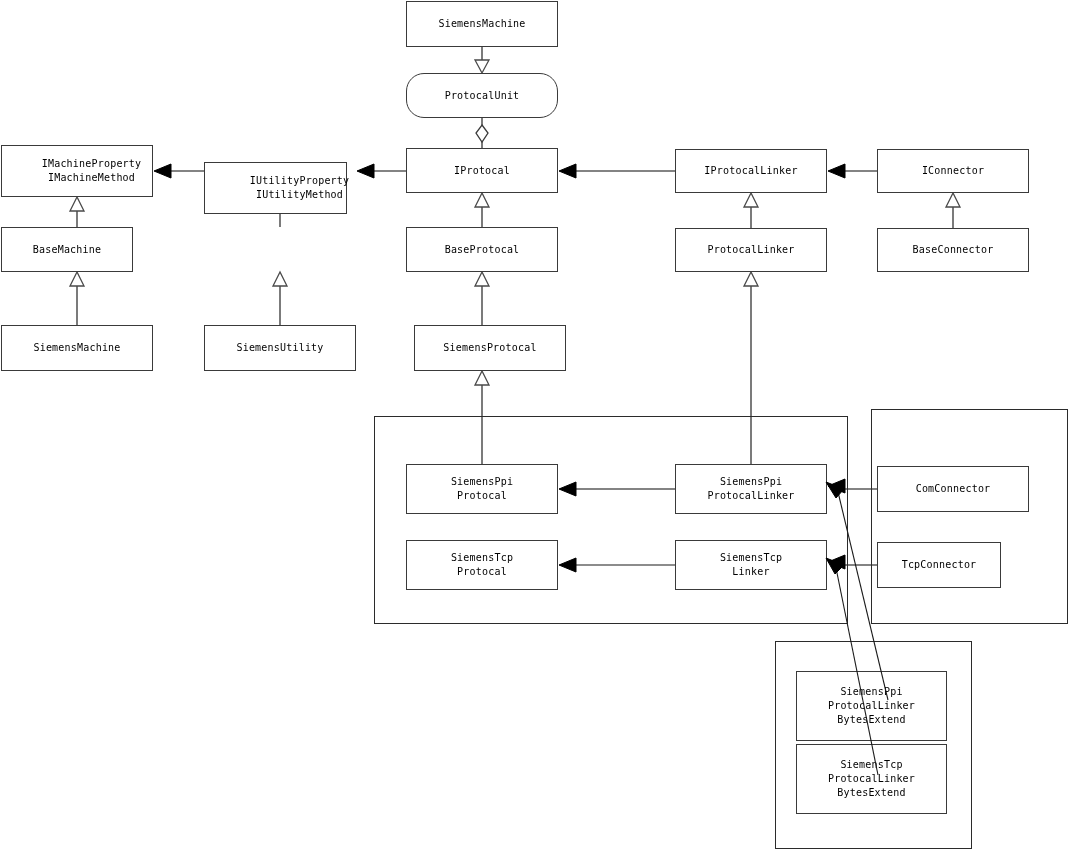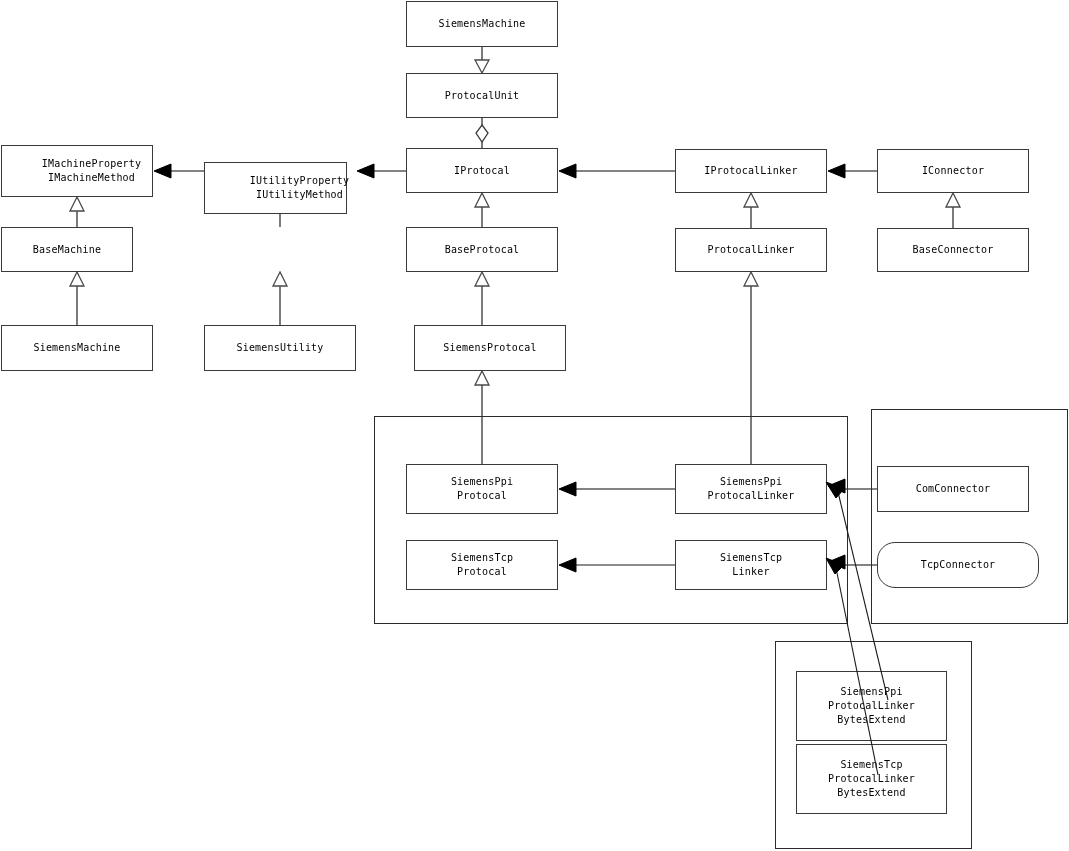--- a/index.html
+++ b/index.html
@@ -152,21 +152,21 @@
     <polygon class="solid-head" points="559,565 576,558 576,572"></polygon>
 
     <line class="edge-line" x1="877" y1="489" x2="843" y2="489"></line>
     <polygon class="solid-head" points="828,486 845,479 845,493"></polygon>
 
     <line class="edge-line" x1="877" y1="565" x2="843" y2="565"></line>
     <polygon class="solid-head" points="828,562 845,555 845,569"></polygon>
   </svg>
 
   <div class="node" id="n-siemensMachineTop" style="left: 406px; top: 1px; width: 152px; height: 46px;">SiemensMachine</div>
-  <div class="node" id="n-protocalUnit" style="left: 406px; top: 73px; width: 152px; height: 45px;">ProtocalUnit</div>
+  <div class="node" id="n-protocalUnit" style="left: 406px; top: 73px; width: 152px; height: 45px; border-radius: 18px;">ProtocalUnit</div>
   <div class="node" id="n-iMachine" style="left: 1px; top: 145px; width: 152px; height: 52px; padding-left: 29px;">IMachineProperty
 IMachineMethod</div>
   <div class="node" id="n-iUtility" style="left: 204px; top: 162px; width: 143px; height: 52px; padding-left: 48px;">IUtilityProperty
 IUtilityMethod</div>
   <div class="node" id="n-iProtocal" style="left: 406px; top: 148px; width: 152px; height: 45px;">IProtocal</div>
   <div class="node" id="n-iProtocalLinker" style="left: 675px; top: 149px; width: 152px; height: 44px;">IProtocalLinker</div>
   <div class="node" id="n-iConnector" style="left: 877px; top: 149px; width: 152px; height: 44px;">IConnector</div>
   <div class="node" id="n-baseMachine" style="left: 1px; top: 227px; width: 132px; height: 45px;">BaseMachine</div>
   <div class="node" id="n-baseProtocal" style="left: 406px; top: 227px; width: 152px; height: 45px;">BaseProtocal</div>
   <div class="node" id="n-protocalLinker" style="left: 675px; top: 228px; width: 152px; height: 44px;">ProtocalLinker</div>
@@ -176,21 +176,21 @@
   <div class="node" id="n-siemensProtocal" style="left: 414px; top: 325px; width: 152px; height: 46px;">SiemensProtocal</div>
   <div class="node" id="n-siemensPpiProtocal" style="left: 406px; top: 464px; width: 152px; height: 50px;">SiemensPpi
 Protocal</div>
   <div class="node" id="n-siemensPpiLinker" style="left: 675px; top: 464px; width: 152px; height: 50px;">SiemensPpi
 ProtocalLinker</div>
   <div class="node" id="n-comConnector" style="left: 877px; top: 466px; width: 152px; height: 46px;">ComConnector</div>
   <div class="node" id="n-siemensTcpProtocal" style="left: 406px; top: 540px; width: 152px; height: 50px;">SiemensTcp
 Protocal</div>
   <div class="node" id="n-siemensTcpLinker" style="left: 675px; top: 540px; width: 152px; height: 50px;">SiemensTcp
 Linker</div>
-  <div class="node" id="n-tcpConnector" style="left: 877px; top: 542px; width: 162px; height: 46px; border-radius: 18px;">TcpConnector</div>
+  <div class="node" id="n-tcpConnector" style="left: 877px; top: 542px; width: 124px; height: 46px;">TcpConnector</div>
   <div class="node" id="n-ppiBytesExtend" style="left: 796px; top: 671px; width: 151px; height: 70px;">SiemensPpi
 ProtocalLinker
 BytesExtend</div>
   <div class="node" id="n-tcpBytesExtend" style="left: 796px; top: 744px; width: 151px; height: 70px;">SiemensTcp
 ProtocalLinker
 BytesExtend</div>
 
   <svg class="edges-top" viewBox="0 0 1069 851">
 
     <line class="edge-thin" x1="888" y1="700" x2="838" y2="492"></line>

